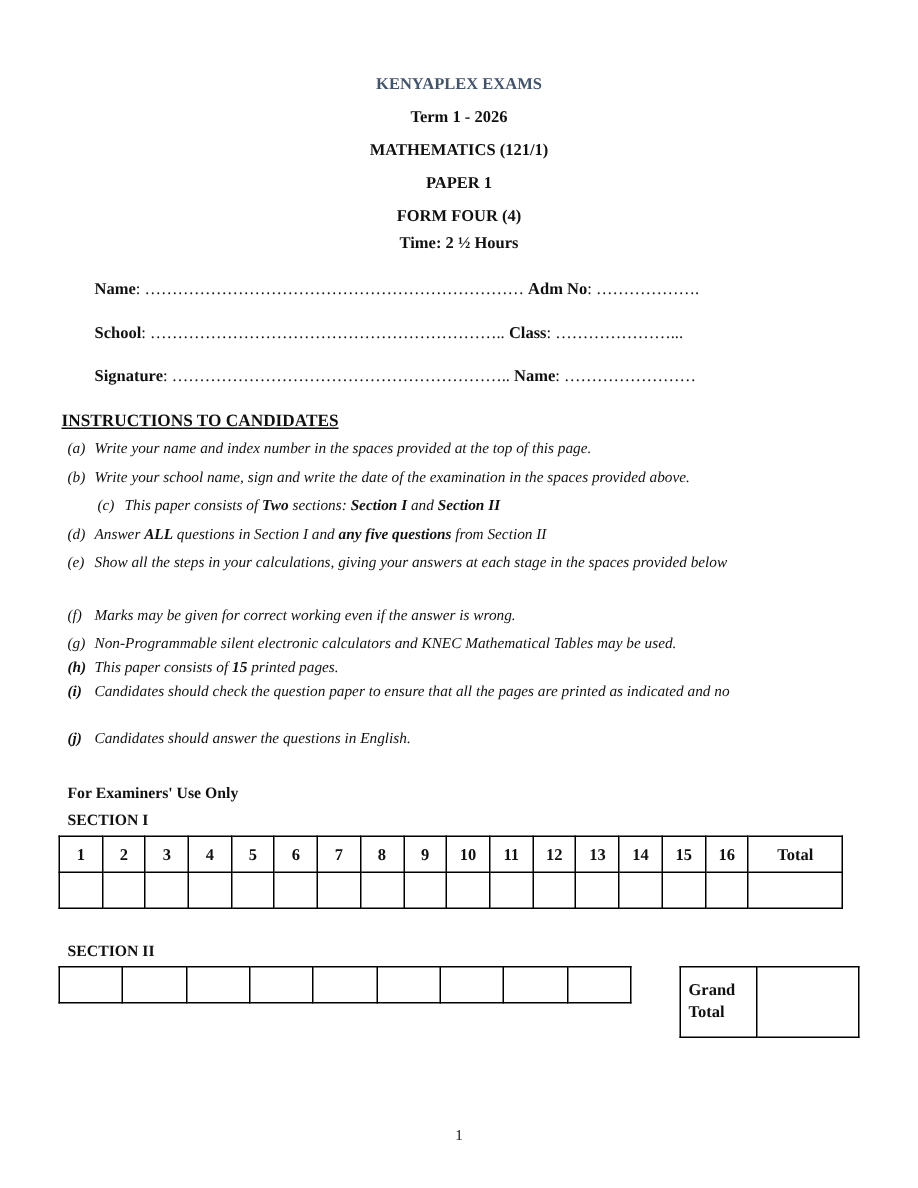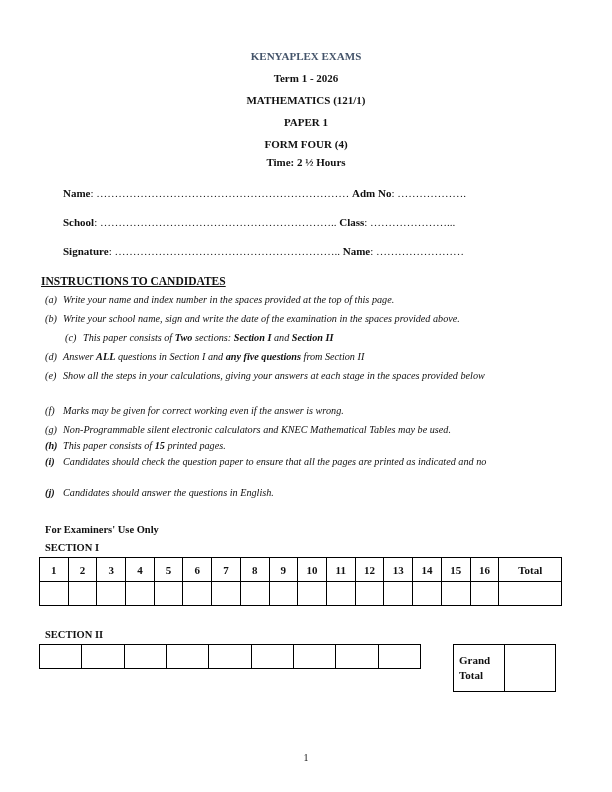--- a/index.html
+++ b/index.html
@@ -132,21 +132,21 @@
         <td></td>
     <td></td>
         <td></td>
     <td></td>
         <td></td>
     <td></td>
   </tr>
 </tbody>
   </table>
 
-<table style="left:453px; top:644px; width:103px; height:48px;padding-left:48px;">
+<table style="left:453px; top:644px; width:120px; height:48px;padding-left:48px;">
   <tbody>
       <tr>
     <td style="width:45px; text-align:left; padding-left:5px; line-height:15px;">
       <div>Grand</div>
       <div>Total</div>
     </td>
     <td></td>
   </tr>
 </tbody>
   </table>

